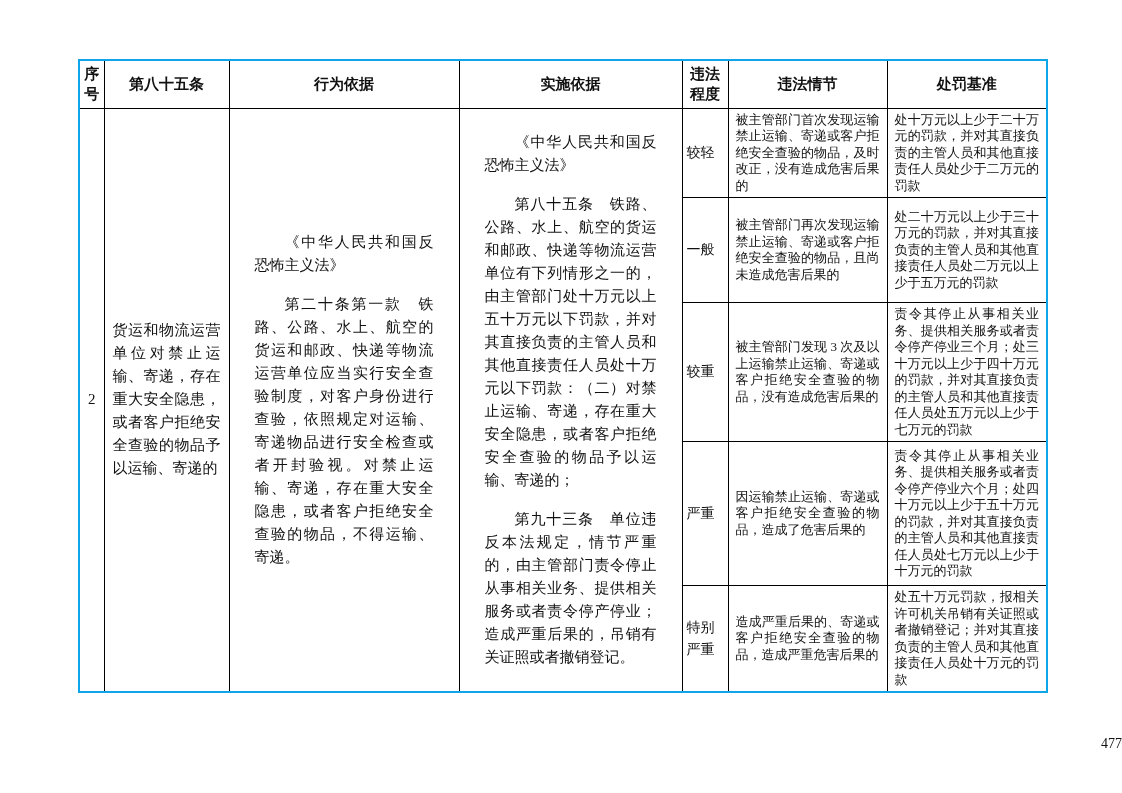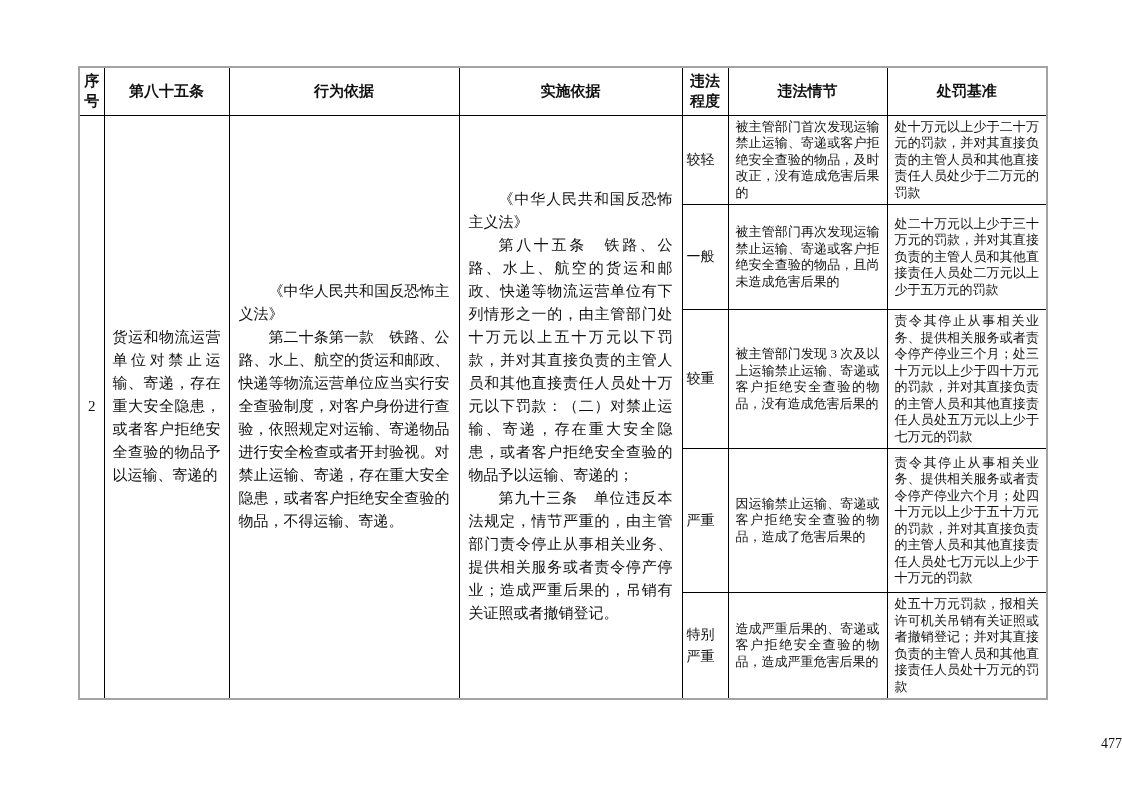--- a/index.html
+++ b/index.html
@@ -14,25 +14,25 @@
   .page {
     position: relative;
     width: 1122px;
     height: 793px;
     background: #ffffff;
     overflow: hidden;
   }
   table.penalty-table {
     position: absolute;
     left: 78px;
-    top: 66px;
+    top: 59px;
     width: 968px;
     border-collapse: collapse;
     table-layout: fixed;
-    border: 2px solid #a3a3a3;
+    border: 2px solid #0ea5e9;
   }
   table.penalty-table th,
   table.penalty-table td {
     border: 1px solid #000000;
     vertical-align: middle;
     box-sizing: border-box;
     overflow: hidden;
   }
   th.hdr {
     font-size: 15px;
@@ -57,21 +57,21 @@
     line-height: 23px;
     text-align: justify;
     padding: 16px 8px;
   }
   td.basis-cell {
     font-size: 15px;
     line-height: 23px;
     padding: 4px 9px;
   }
   td.basis-cell p {
-    margin: 0;
+    margin: 16px;
     text-indent: 2em;
     text-align: justify;
   }
   td.degree-cell {
     font-size: 14px;
     text-align: left;
     line-height: 22px;
     padding: 2px 4px;
   }
   td.circumstance-cell, td.penalty-cell {

